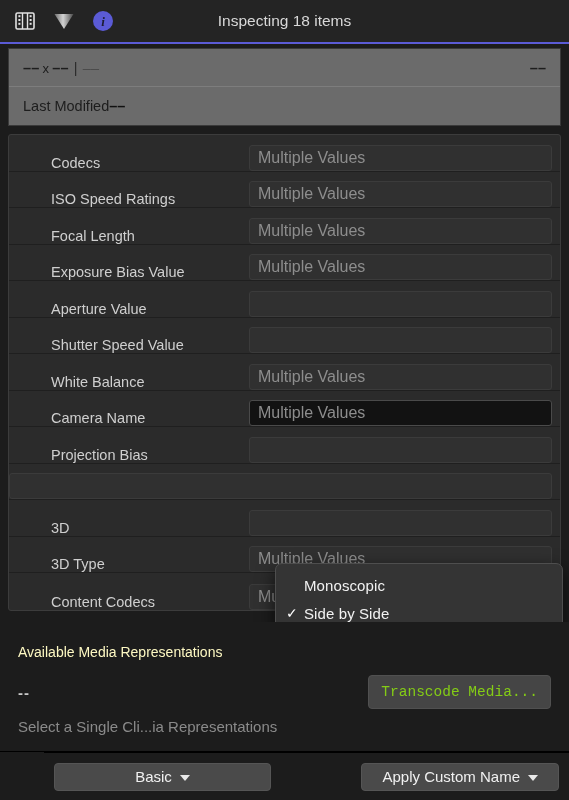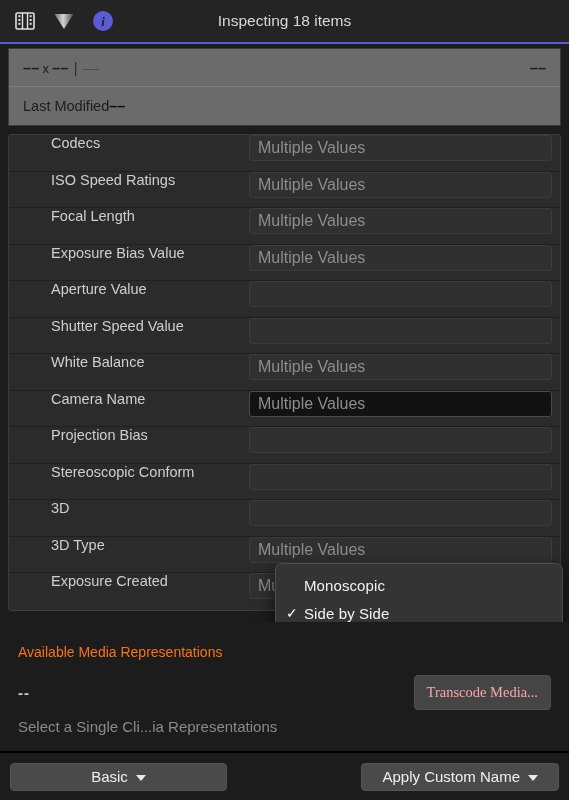--- a/index.html
+++ b/index.html
@@ -120,21 +120,21 @@
   .prop-list {
     border: 1px solid #3c3c3c;
     border-radius: 3px;
     background: #2b2b2b;
     overflow: hidden;
     width: 100%;
   }
 
   .prop-row {
     display: flex;
-    align-items: flex-start;
+    align-items: flex-end;
     height: 36.5px;
     border-bottom: 1px solid #1f1f1f;
     position: relative;
   }
   .prop-row:last-child { border-bottom: none; }
 
   .prop-label {
     width: 240px;
     flex: 0 0 240px;
     padding-left: 42px;
@@ -215,21 +215,21 @@
   .media-section {
     flex: 0 0 auto;
     position: relative;
     padding: 22px 18px 16px 18px;
     background: #1c1c1c;
     border-bottom: 1px solid #000;
   }
 
   .media-title {
     font-size: 14px;
-    color: #f97316;
+    color: #fef9c3;
     margin-bottom: 20px;
   }
 
   .media-row {
     display: flex;
     align-items: center;
     justify-content: space-between;
     height: 24px;
     margin-bottom: 14px;
   }
@@ -238,23 +238,23 @@
     font-size: 15px;
     font-weight: 700;
     color: #c8c8c8;
     letter-spacing: 1px;
   }
 
   .btn {
     background: #454545;
     border: 1px solid #505050;
     border-radius: 4px;
-    color: #fca5a5;
+    color: #84cc16;
     font-size: 14.5px;
-    font-family: Liberation Serif, serif;
+    font-family: Liberation Mono, monospace;
     padding: 8px 12px;
     cursor: default;
     white-space: nowrap;
   }
 
   .media-hint {
     font-size: 15px;
     color: #8a8a8a;
     white-space: nowrap;
     overflow: hidden;
@@ -263,20 +263,21 @@
   
   .footer {
     flex: 0 0 48px;
     height: 48px;
     background: #1c1c1c;
     display: flex;
     align-items: center;
     justify-content: space-between;
     padding: 0 10px;
     border-top: 1px solid #000;
+    margin-left: 44px;
   }
 
   .footer-btn {
     background: #4a4a4a;
     border: 1px solid #555;
     border-radius: 4px;
     height: 28px;
     color: #f0f0f0;
     font-size: 15px;
     font-family: "Liberation Sans", sans-serif;
@@ -405,36 +406,35 @@
         <div class="prop-label">Camera Name</div>
         <div class="prop-value active">Multiple Values</div>
       </div>
 
       <div class="prop-row">
         <div class="prop-label">Projection Bias</div>
         <div class="prop-value popup"></div>
       </div>
 
       <div class="prop-row">
-        <div class="prop-label">Stereoscopic Conform</div>
         <div class="prop-value popup"></div>
       </div>
 
       <div class="prop-row">
         <div class="prop-label">3D</div>
         <div class="prop-value empty"></div>
       </div>
 
       <div class="prop-row">
         <div class="prop-label">3D Type</div>
         <div class="prop-value">Multiple Values</div>
       </div>
 
       <div class="prop-row">
-        <div class="prop-label">Exposure Created</div>
+        <div class="prop-label">Content Codecs</div>
         <div class="prop-value">Multiple Values</div>
       </div>
 
     </div>
 
     <div class="menu">
 
       <div class="menu-item">
         <span class="menu-check"></span>
         <span class="mlabel">Monoscopic</span>

